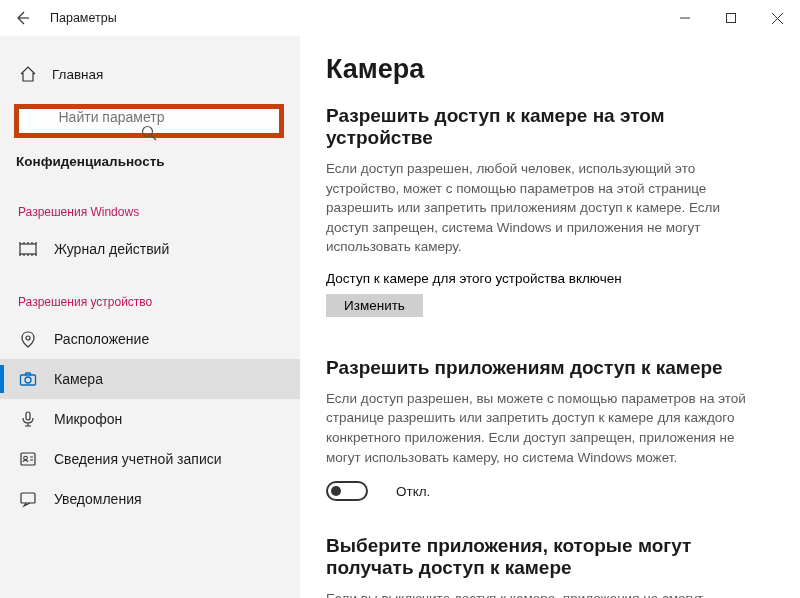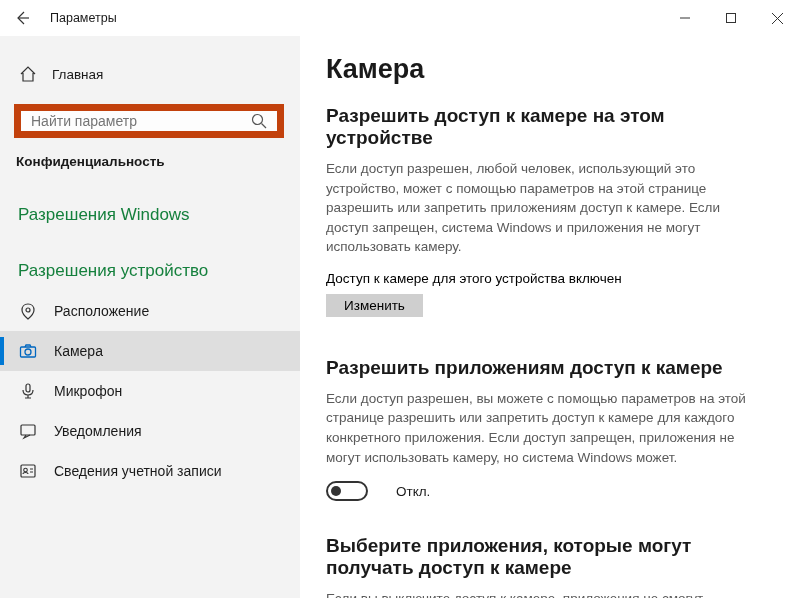--- a/index.html
+++ b/index.html
@@ -66,44 +66,45 @@
       align-items: center;
       justify-content: center;
       margin-right: 14px;
     }
     .side-row .label {
       font-size: 13.5px;
     }
     .searchbox {
       margin: 10px 16px 8px 14px;
       height: 34px;
-      border: 7px solid #c2410c;
+      border: 5px solid #c2410c;
       background: #fdfdfd;
       display: flex;
       align-items: center;
       padding: 0 10px;
+      flex-direction: column;
     }
     .searchbox input {
       border: none;
       outline: none;
       background: transparent;
       flex: 1;
       font-size: 14px;
       font-family: inherit;
       color: #666;
     }
     .category {
       padding: 8px 16px 10px 16px;
       font-size: 13.5px;
       font-weight: 600;
     }
     .group-header {
       padding: 26px 16px 10px 18px;
-      font-size: 17px;
-      color: #15803d;
+      font-size: 12px;
+      color: #be185d;
     }
     .nav-item {
       display: flex;
       align-items: center;
       height: 40px;
       padding-left: 18px;
       cursor: pointer;
       position: relative;
     }
     .nav-item .icon {
@@ -245,20 +246,29 @@
             <circle cx="6.5" cy="6.5" r="5" stroke="#555" stroke-width="1.2" fill="none"></circle>
             <path d="M10.5 10.5 L15 15" stroke="#555" stroke-width="1.2"></path>
           </svg>
       </span>
     </div>
 
     <div class="category">Конфиденциальность</div>
 
     <div class="group-header">Разрешения Windows</div>
 
+    <div class="nav-item">
+      <span class="icon">
+        <svg width="18" height="18" viewBox="0 0 18 18">
+            <rect x="1" y="4" width="16" height="10" stroke="#333" stroke-width="1.2" fill="none"></rect>
+            <path d="M1 4 V2 M5 4 V2 M9 4 V2 M13 4 V2 M17 4 V2 M1 14 V16 M5 14 V16 M9 14 V16 M13 14 V16 M17 14 V16" stroke="#333" stroke-width="1.2"></path>
+          </svg>
+      </span>
+      <span class="label">Журнал действий</span>
+    </div>
 
     <div class="group-header">Разрешения устройство</div>
 
     <div class="nav-item">
       <span class="icon">
         <svg width="18" height="18" viewBox="0 0 18 18">
             <path d="M9 2 C5 2 3 5 3 8 C3 12 9 17 9 17 C9 17 15 12 15 8 C15 5 13 2 9 2 Z" stroke="#333" stroke-width="1.2" fill="none"></path>
             <circle cx="9" cy="8" r="2" stroke="#333" stroke-width="1.2" fill="none"></circle>
           </svg>
       </span>
@@ -282,36 +292,36 @@
             <rect x="7" y="2" width="4" height="8" rx="2" stroke="#333" stroke-width="1.2" fill="none"></rect>
             <path d="M4 8 C4 12 7 13 9 13 C11 13 14 12 14 8 M9 13 V16 M6 16 H12" stroke="#333" stroke-width="1.2" fill="none"></path>
           </svg>
       </span>
       <span class="label">Микрофон</span>
     </div>
 
     <div class="nav-item">
       <span class="icon">
         <svg width="18" height="18" viewBox="0 0 18 18">
-            <rect x="2" y="3" width="14" height="10" rx="1" stroke="#333" stroke-width="1.2" fill="none"></rect>
-            <path d="M7 13 L5 16 L11 13" stroke="#333" stroke-width="1.2" fill="none"></path>
-          </svg>
-      </span>
-      <span class="label">Уведомления</span>
-    </div>
-
-    <div class="nav-item">
-      <span class="icon">
-        <svg width="18" height="18" viewBox="0 0 18 18">
             <rect x="2" y="3" width="14" height="12" rx="1" stroke="#333" stroke-width="1.2" fill="none"></rect>
             <circle cx="6.5" cy="8" r="1.8" stroke="#333" stroke-width="1.1" fill="none"></circle>
             <path d="M4 12 C4 10.5 5.5 10.5 6.5 10.5 C7.5 10.5 9 10.5 9 12 M11 7 H14 M11 10 H14" stroke="#333" stroke-width="1.1" fill="none"></path>
           </svg>
       </span>
       <span class="label">Сведения учетной записи</span>
+    </div>
+
+    <div class="nav-item">
+      <span class="icon">
+        <svg width="18" height="18" viewBox="0 0 18 18">
+            <rect x="2" y="3" width="14" height="10" rx="1" stroke="#333" stroke-width="1.2" fill="none"></rect>
+            <path d="M7 13 L5 16 L11 13" stroke="#333" stroke-width="1.2" fill="none"></path>
+          </svg>
+      </span>
+      <span class="label">Уведомления</span>
     </div>
 
   </div>
 
   <div class="content">
     <h1 class="page-title">Камера</h1>
 
     <h2 class="section-title first">Разрешить доступ к камере на этом устройстве</h2>
     <p class="body-text">Если доступ разрешен, любой человек, использующий это устройство, может с помощью параметров на этой странице разрешить или запретить приложениям доступ к камере. Если доступ запрещен, система Windows и приложения не могут использовать камеру.</p>
     <div class="status-text">Доступ к камере для этого устройства включен</div>

